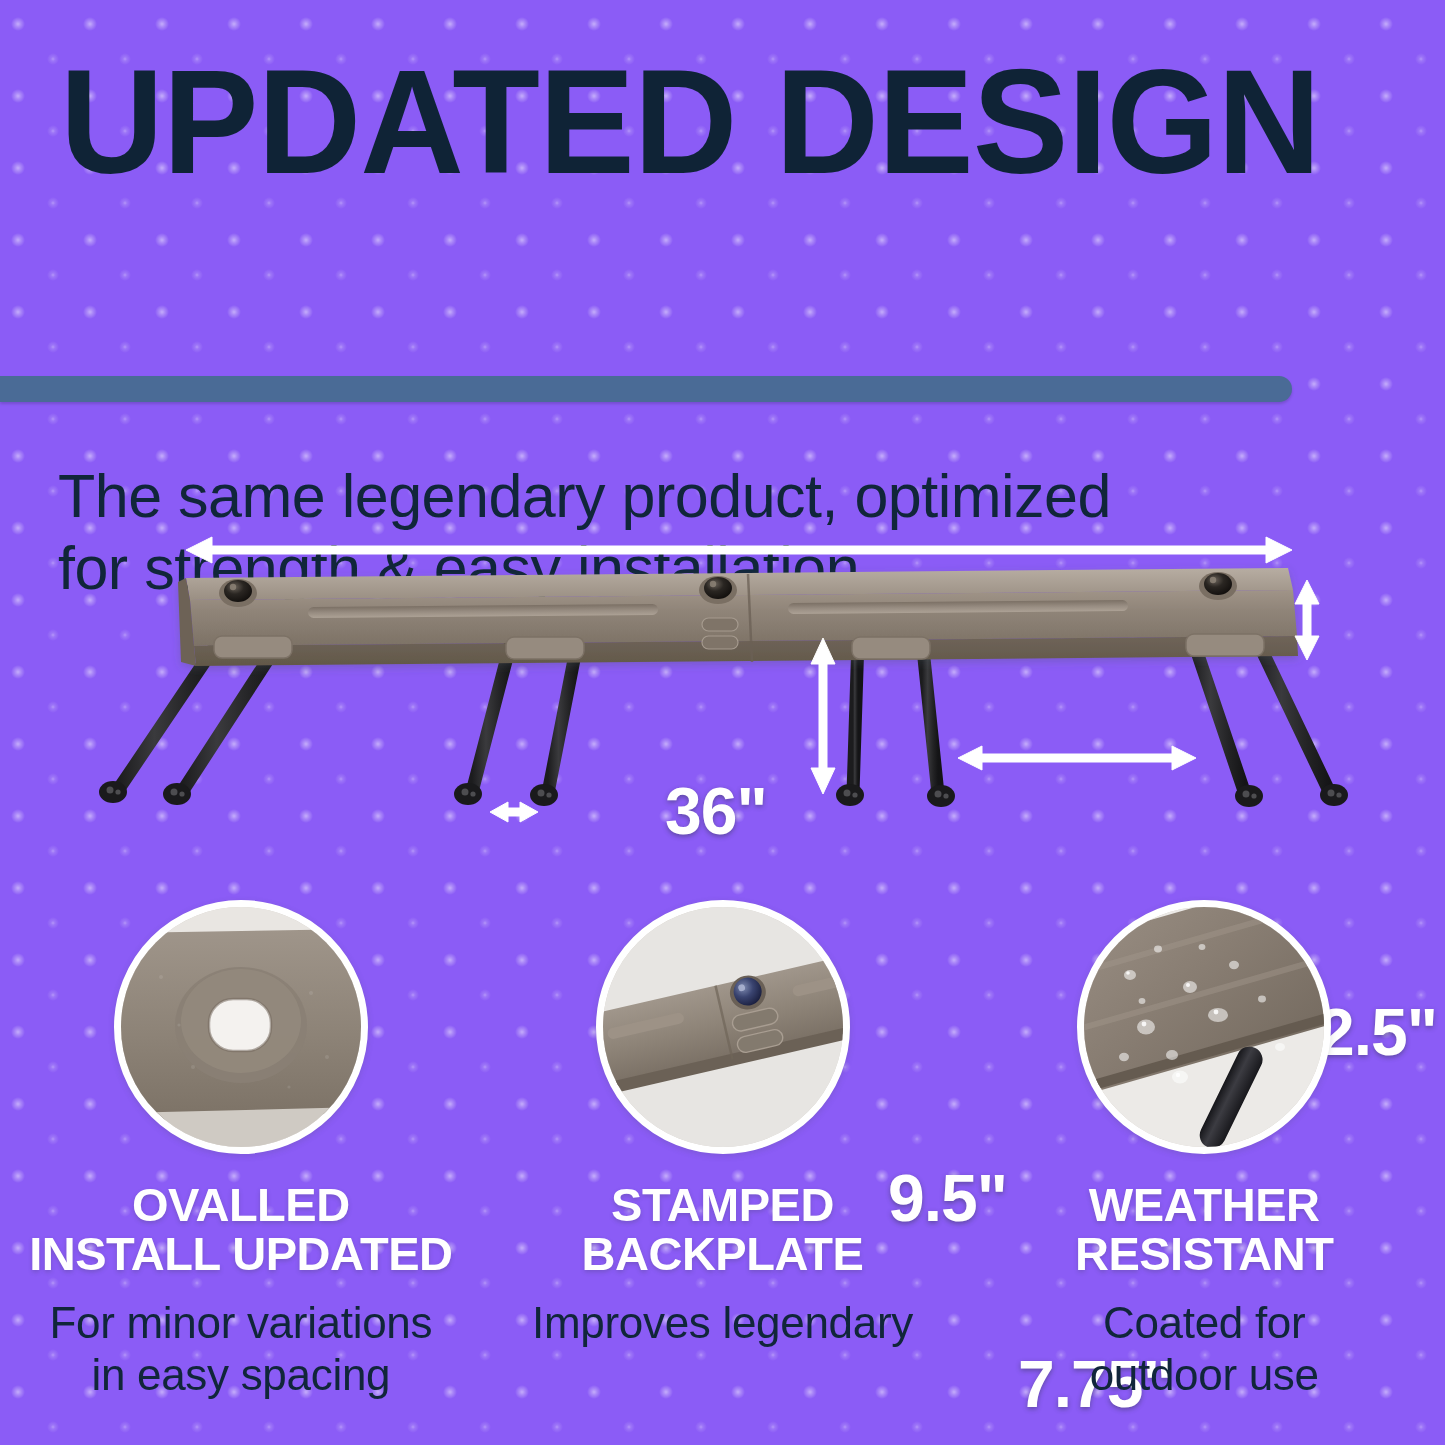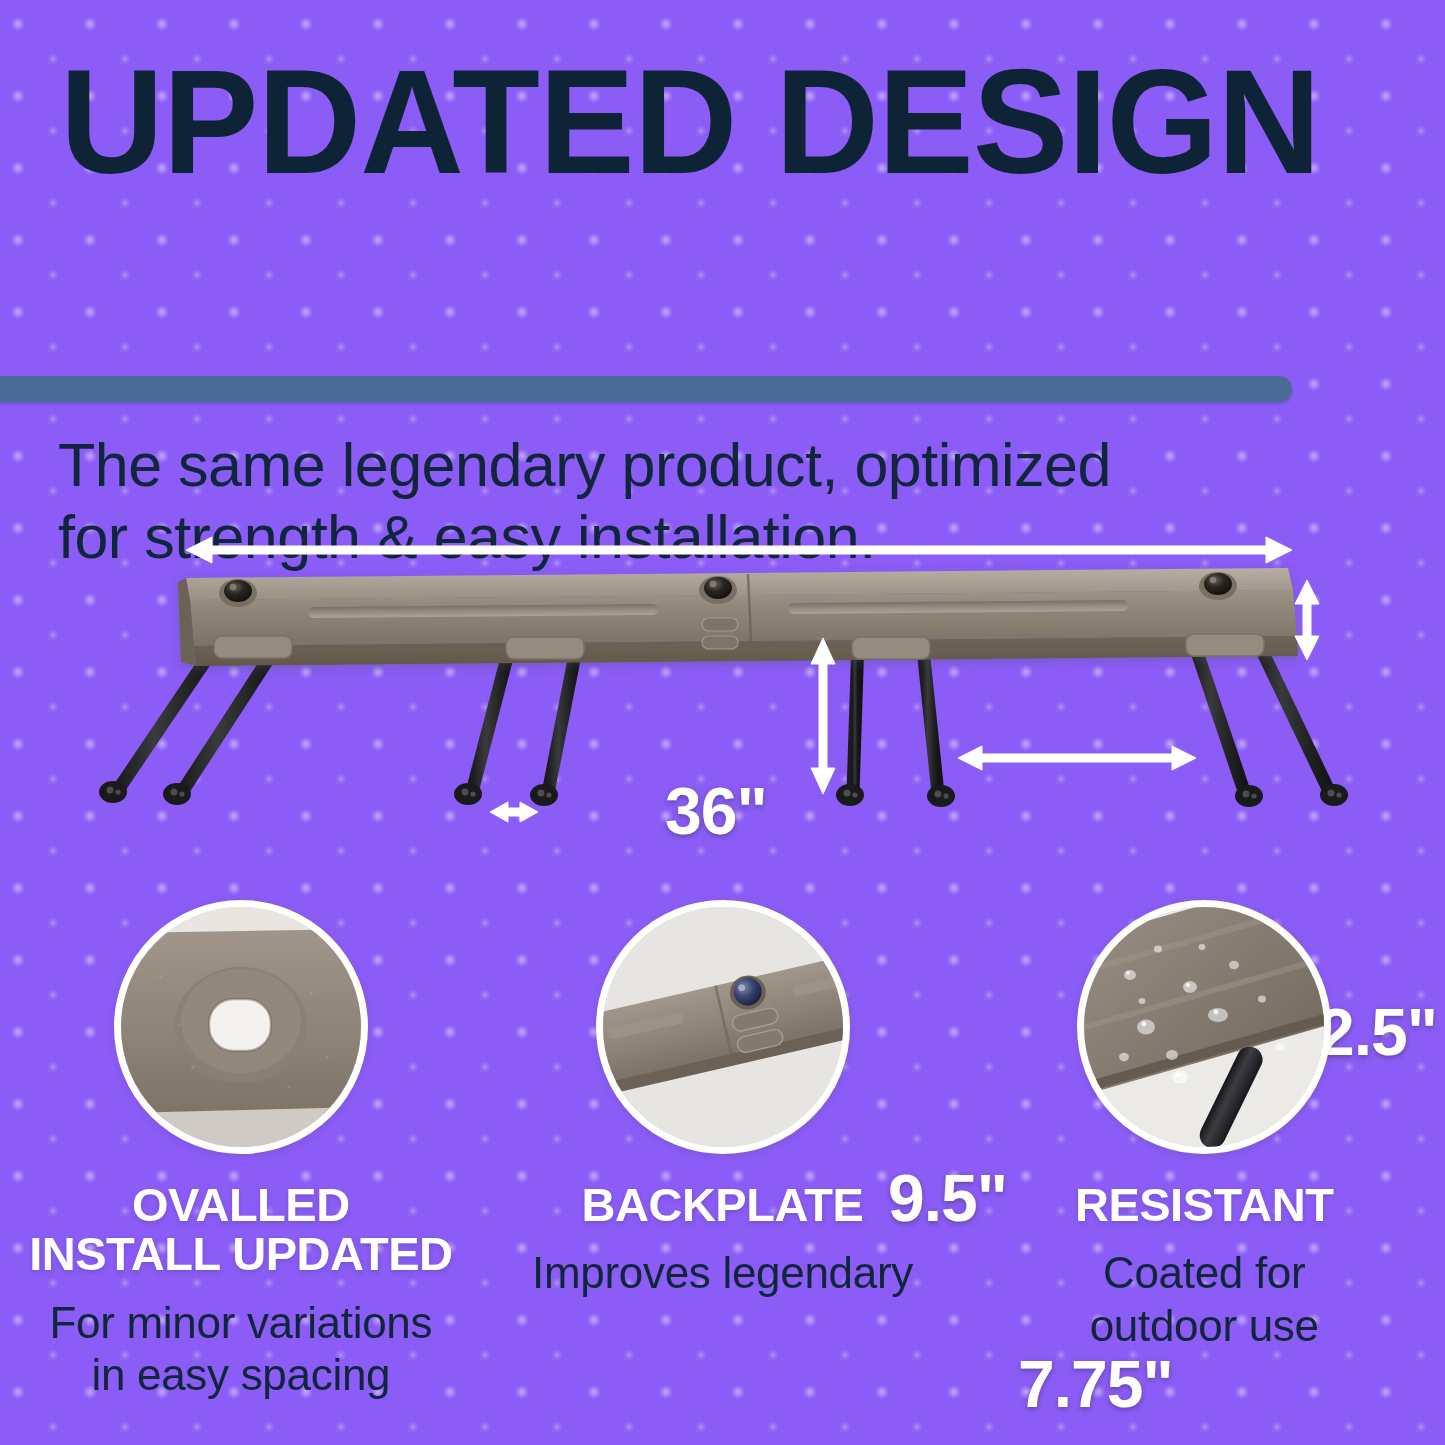--- a/index.html
+++ b/index.html
@@ -51,21 +51,21 @@
     top: 228px;
     width: 1292px;
     height: 26px;
     background: #4a6b96;
     border-radius: 0 13px 13px 0;
     box-shadow: 0 2px 3px rgba(0,0,0,0.16);
   }
   .subhead {
     position: absolute;
     left: 58px;
-    top: 256px;
+    top: 287px;
     width: 1300px;
     font-family: "Liberation Sans Narrow", "Liberation Sans", sans-serif;
     font-size: 61px;
     line-height: 1.18;
     font-weight: 400;
     color: #11263a;
     letter-spacing: -0.5px;
   }
   .subhead .l2 { display: block; }
 
@@ -399,20 +399,21 @@
 
             <rect x="196" y="96" width="60" height="11" rx="5.5" fill="#9d9286"></rect>
 
             <ellipse cx="152" cy="92" rx="18" ry="17" fill="#6a6056"></ellipse>
             <circle cx="152" cy="91" r="14" fill="url(#f2screw)"></circle>
             <circle cx="147" cy="86" r="3.4" fill="#aeb6d4" opacity="0.85"></circle>
           </g>
         </svg>
       </div>
       <div class="feature-title">
+        <span>STAMPED</span>
         <span class="t2">BACKPLATE</span>
       </div>
       <div class="feature-desc">
         <span>Improves legendary</span>
       </div>
     </div>
 
     <div class="feature">
       <div class="circle-wrap">
         <svg viewBox="0 0 240 240" width="240" height="240">
@@ -459,20 +460,21 @@
           <g fill="#ffffff" opacity="0.85">
             <circle cx="44" cy="66" r="1.8"></circle>
             <circle cx="104" cy="78" r="2"></circle>
             <circle cx="60" cy="117" r="2.4"></circle>
             <circle cx="132" cy="105" r="2.4"></circle>
             <circle cx="94" cy="168" r="2.2"></circle>
           </g>
         </svg>
       </div>
       <div class="feature-title">
+        <span>WEATHER</span>
         <span class="t2">RESISTANT</span>
       </div>
       <div class="feature-desc">
         <span>Coated for</span>
         <span class="d2">outdoor use</span>
       </div>
     </div>
 
   </div>
 </div>

